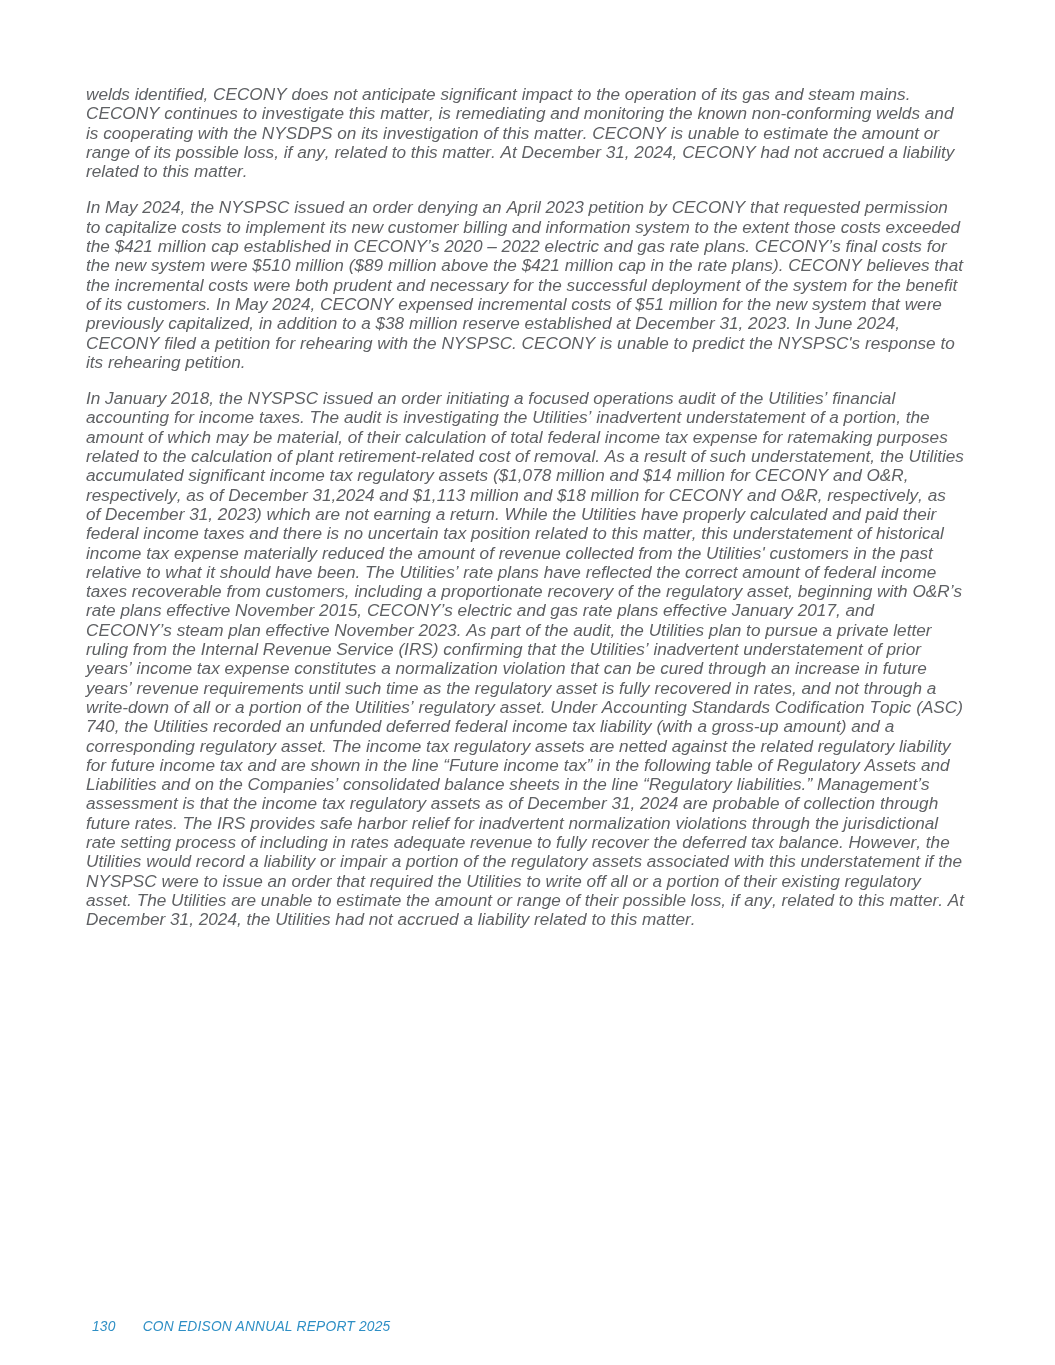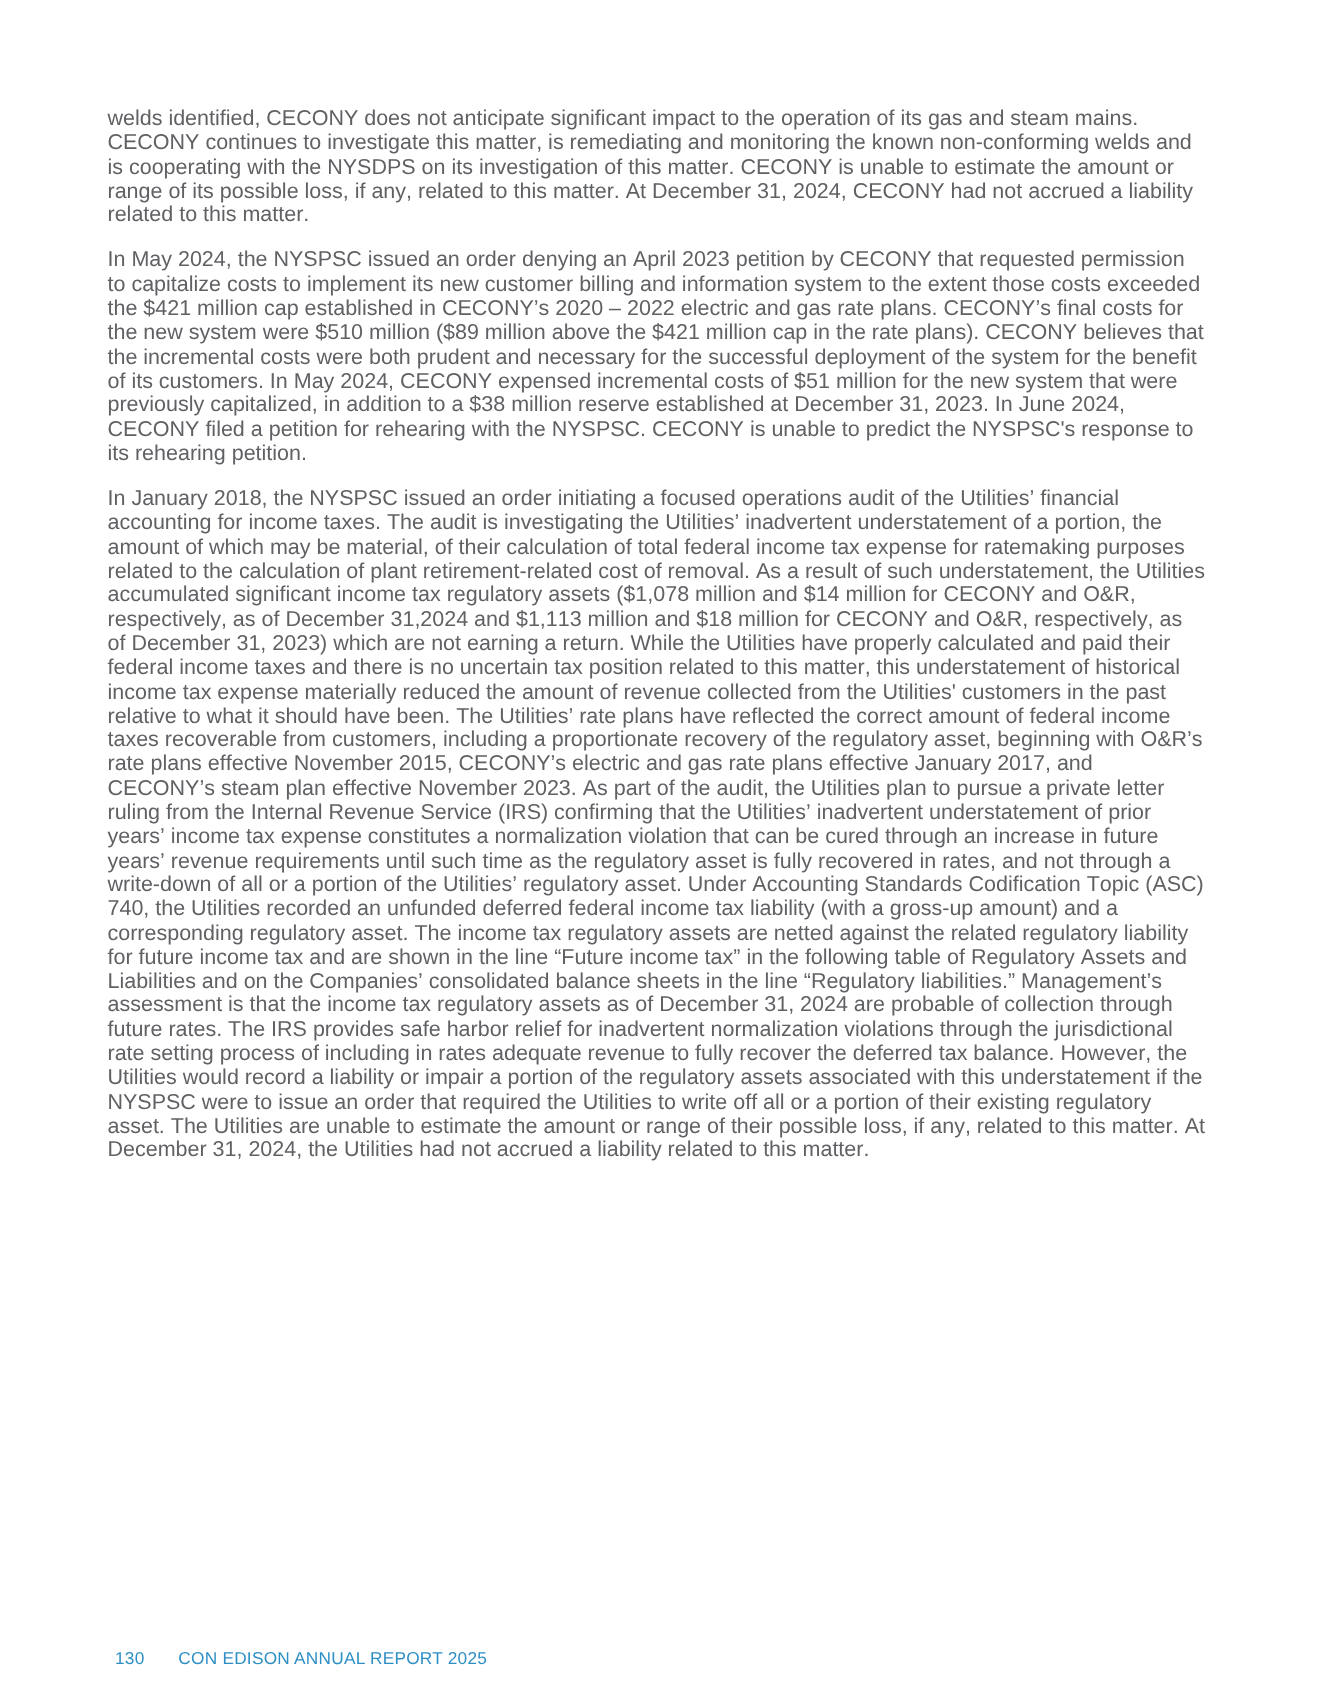--- a/index.html
+++ b/index.html
@@ -13,20 +13,21 @@
     font-family: "Liberation Sans", "DejaVu Sans", sans-serif;
   }
   .page {
     position: absolute;
     left: 0;
     top: 0;
     width: 1055px;
     height: 1365px;
     background: var(--page-background, #ffffff);
     overflow: hidden;
+    font-style: italic;
   }
   .content {
     position: absolute;
     left: 86px;
     top: 85px;
     width: 878px;
     font-size: 17.2px;
     line-height: 19.3px;
     color: var(--body-text, #5f6164);
     text-rendering: optimizeSpeed;

